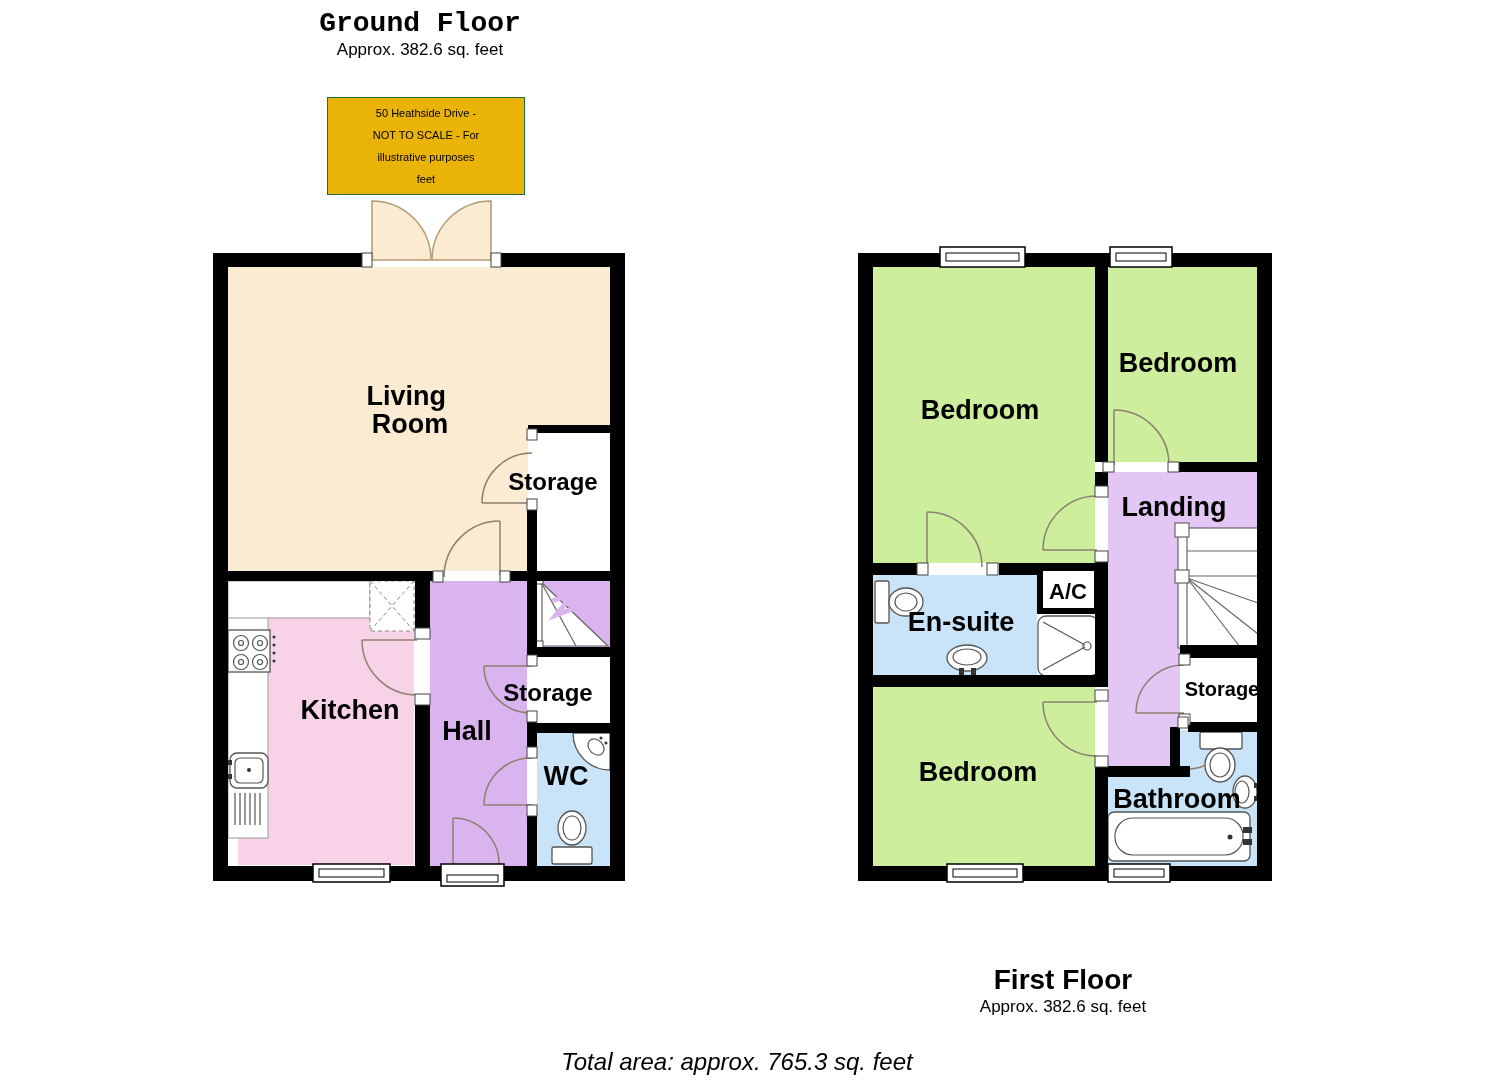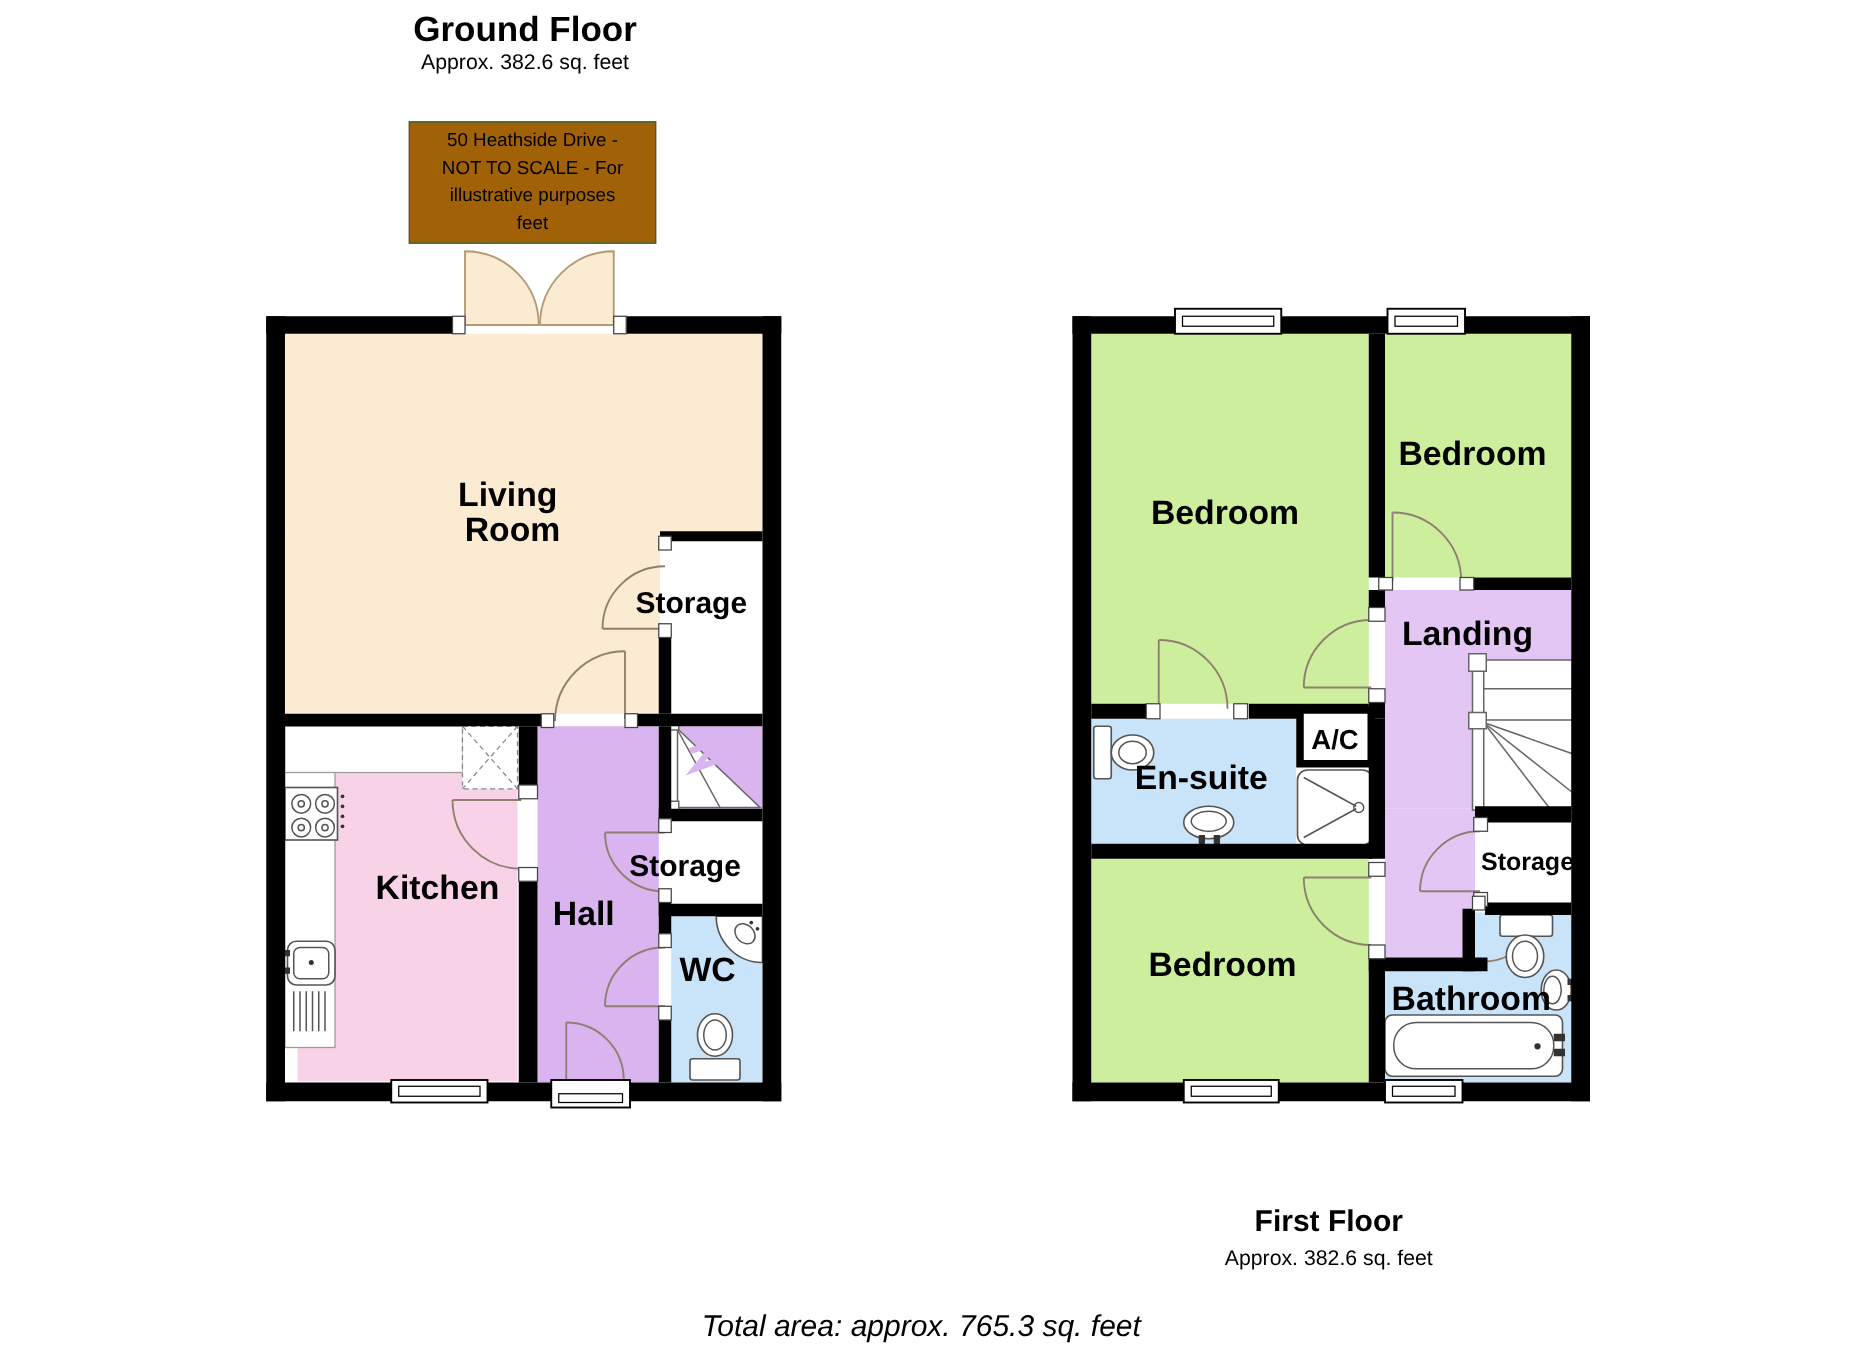--- a/index.html
+++ b/index.html
@@ -1,27 +1,27 @@
 <!DOCTYPE html>
 <html><head>
 <meta charset="utf-8">
 <style>
   html,body{margin:0;padding:0;background:#fff;}
   .canvas{position:relative;width:1485px;height:1080px;background:#fff;overflow:hidden;
           font-family:"Liberation Sans",sans-serif;}
   .abs{position:absolute;}
   .txt{position:absolute;color:#000;text-align:center;}
-  .gf-title{left:270px;top:8px;width:300px;font-size:28px;font-weight:bold;}
+  .gf-title{left:270px;top:8px;width:300px;font-size:28px;font-weight:bold;font-family:Liberation Mono, monospace;}
   .gf-area{left:270px;top:40px;width:300px;font-size:17px;}
-  .ff-title{left:913px;top:964px;width:300px;font-size:24px;font-weight:bold;}
+  .ff-title{left:913px;top:964px;width:300px;font-size:28px;font-weight:bold;}
   .ff-area{left:913px;top:997px;width:300px;font-size:17px;}
   .total{left:437px;top:1048px;width:600px;font-size:24px;font-style:italic;}
-  .note-box{left:327px;top:97px;width:196px;height:96px;background:#a16207;border:1px solid #1d6e44;
+  .note-box{left:327px;top:97px;width:196px;height:96px;background:#eab308;border:1px solid #1d6e44;
             display:flex;flex-direction:column;justify-content:center;align-items:center;
-            font-size:15px;line-height:22px;color:#000;text-align:center;}
+            font-size:11px;line-height:22px;color:#000;text-align:center;}
   svg{position:absolute;left:0;top:0;}
   .wall{fill:#000;stroke:none;}
   .hinge{fill:#fff;stroke:#444;stroke-width:1;}
   .arc{fill:none;stroke:#8d8070;stroke-width:1.5;}
   .leaf{stroke:#8d8070;stroke-width:1.5;}
   .petal{fill:#FAEBD2;stroke:#b49b72;stroke-width:1.5;}
   .fix{fill:#fff;stroke:#555;stroke-width:1.3;}
   .fixline{fill:none;stroke:#555;stroke-width:1.2;}
   .dark{fill:#333;stroke:none;}
   .counter{fill:#fff;stroke:#999;stroke-width:1;}

